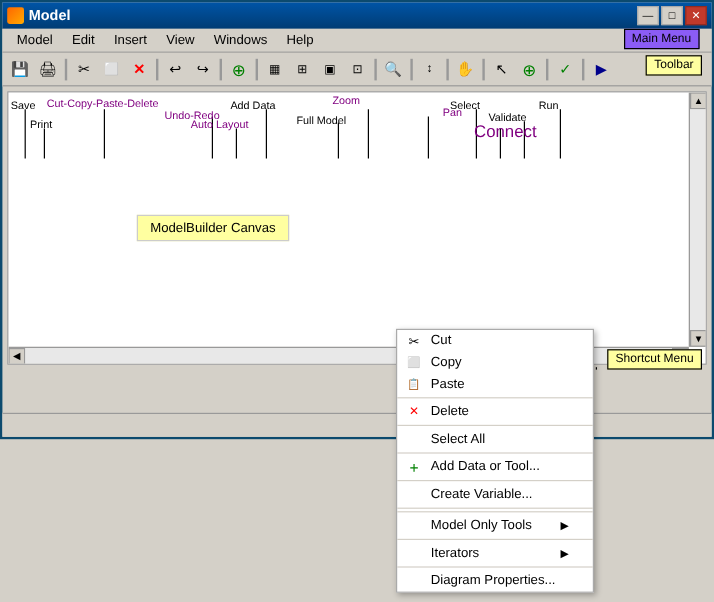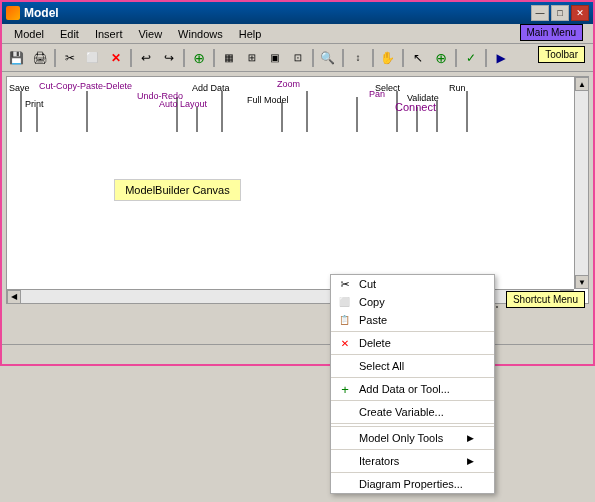--- a/index.html
+++ b/index.html
@@ -7,21 +7,21 @@
       width: 595px;
       height: 502px;
       background: #d4d0c8;
       font-family: 'Segoe UI', Tahoma, Arial, sans-serif;
       font-size: 11px;
       overflow: hidden;
     }
     .window {
       width: 595px;
       height: 366px;
-      border: 2px solid #ec4899;
+      border: 2px solid #0c4a6e;
       background: #d4d0c8;
       position: relative;
     }
     .title-bar {
       background: linear-gradient(to bottom, #0054a6, #003c74);
       height: 22px;
       display: flex;
       align-items: center;
       padding: 0 4px;
       justify-content: space-between;
@@ -276,21 +276,21 @@
       <div style="position:absolute;top:4px;left:32px;font-size:9px;color:#800080;white-space:nowrap;"><span>Cut-Copy-Paste-Delete</span></div>
       <div style="position:absolute;top:22px;left:18px;font-size:9px;color:#000;"><span>Print</span></div>
       <div style="position:absolute;top:14px;left:130px;font-size:9px;color:#800080;"><span>Undo-Redo</span></div>
       <div style="position:absolute;top:6px;left:185px;font-size:9px;color:#000;"><span>Add Data</span></div>
       <div style="position:absolute;top:22px;left:152px;font-size:9px;color:#800080;"><span>Auto Layout</span></div>
       <div style="position:absolute;top:2px;left:270px;font-size:9px;color:#800080;"><span>Zoom</span></div>
       <div style="position:absolute;top:18px;left:240px;font-size:9px;color:#000;"><span>Full Model</span></div>
       <div style="position:absolute;top:12px;left:330px;font-size:9px;color:#800080;padding-left:32px;"><span>Pan</span></div>
       <div style="position:absolute;top:6px;left:368px;font-size:9px;color:#000;"><span>Select</span></div>
       <div style="position:absolute;top:16px;left:400px;font-size:9px;color:#000;"><span>Validate</span></div>
-      <div style="position:absolute;top:24px;left:388px;font-size:11px;color:#800080;"><span>Connect</span></div>
+      <div style="position:absolute;top:24px;left:388px;font-size:14px;color:#800080;"><span>Connect</span></div>
       <div style="position:absolute;top:6px;left:442px;font-size:9px;color:#000;"><span>Run</span></div>
 
       <div class="canvas-label" style="position:absolute;top:50%;left:15%;transform:translateY(-50%);background:#ffffa0;border:1px solid #ccc;padding:4px 10px;font-size:11px;margin-left:20px;">
         <span>ModelBuilder Canvas</span>
       </div>
 
       <div style="position:absolute;right:0;top:0;bottom:14px;width:14px;background:#d4d0c8;border-left:1px solid #999;display:flex;flex-direction:column;">
         <div style="width:14px;height:14px;background:#d4d0c8;border:1px solid #999;display:flex;align-items:center;justify-content:center;font-size:8px;cursor:pointer;">▲</div>
         <div style="flex:1;background:#e8e8e8;"></div>
         <div style="width:14px;height:14px;background:#d4d0c8;border:1px solid #999;display:flex;align-items:center;justify-content:center;font-size:8px;cursor:pointer;">▼</div>

